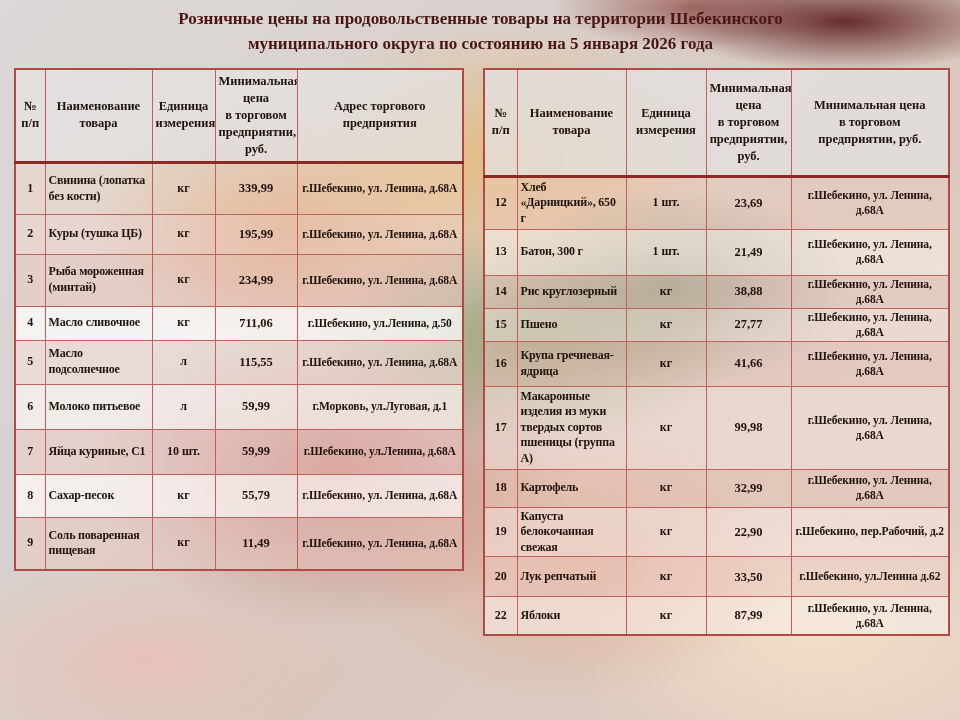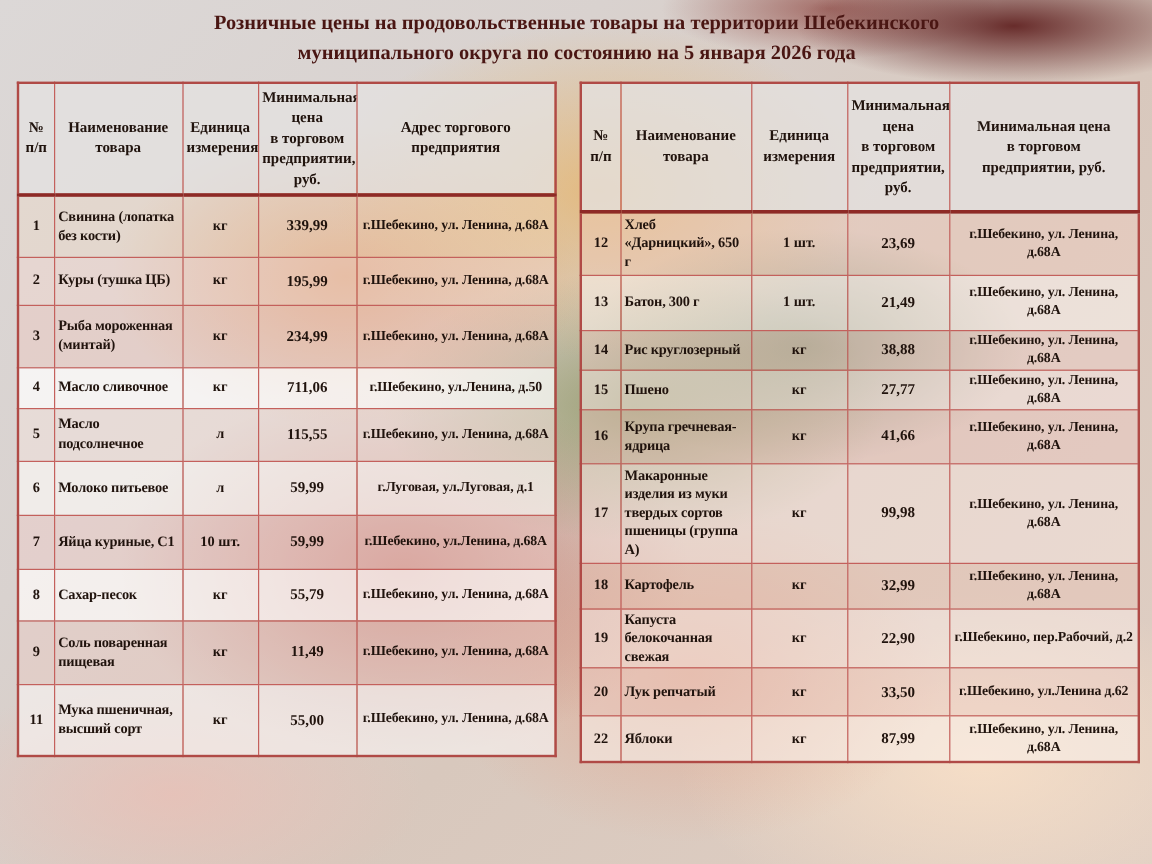--- a/index.html
+++ b/index.html
@@ -188,48 +188,41 @@
         <td class="c-name">Масло подсолнечное</td>
         <td class="c-unit">л</td>
         <td class="c-price">115,55</td>
         <td class="c-address">г.Шебекино, ул. Ленина, д.68А</td>
       </tr>
       <tr>
         <td class="c-num">6</td>
         <td class="c-name">Молоко питьевое</td>
         <td class="c-unit">л</td>
         <td class="c-price">59,99</td>
-        <td class="c-address">г.Луговая, ул.Луговая, д.1</td>
+        <td class="c-address">г.Морковь, ул.Луговая, д.1</td>
       </tr>
       <tr>
         <td class="c-num">7</td>
         <td class="c-name">Яйца куриные, С1</td>
         <td class="c-unit">10 шт.</td>
         <td class="c-price">59,99</td>
         <td class="c-address">г.Шебекино, ул.Ленина, д.68А</td>
       </tr>
       <tr>
         <td class="c-num">8</td>
         <td class="c-name">Сахар-песок</td>
         <td class="c-unit">кг</td>
         <td class="c-price">55,79</td>
         <td class="c-address">г.Шебекино, ул. Ленина, д.68А</td>
       </tr>
       <tr>
         <td class="c-num">9</td>
         <td class="c-name">Соль поваренная пищевая</td>
         <td class="c-unit">кг</td>
         <td class="c-price">11,49</td>
-        <td class="c-address">г.Шебекино, ул. Ленина, д.68А</td>
-      </tr>
-      <tr>
-        <td class="c-num">11</td>
-        <td class="c-name">Мука пшеничная, высший сорт</td>
-        <td class="c-unit">кг</td>
-        <td class="c-price">55,00</td>
         <td class="c-address">г.Шебекино, ул. Ленина, д.68А</td>
       </tr>
     </tbody>
 </table>
 
 <table class="tbl" id="t-right">
   <colgroup>
     <col style="width:33px">
       <col style="width:109px">
       <col style="width:80px">

